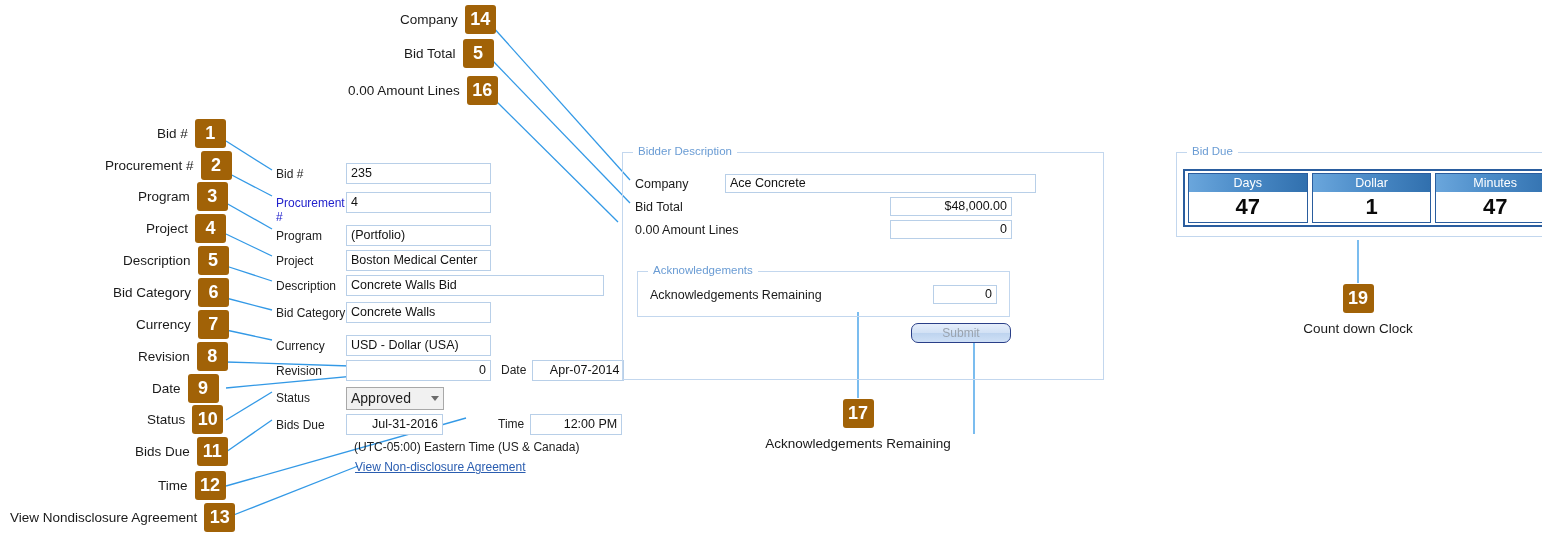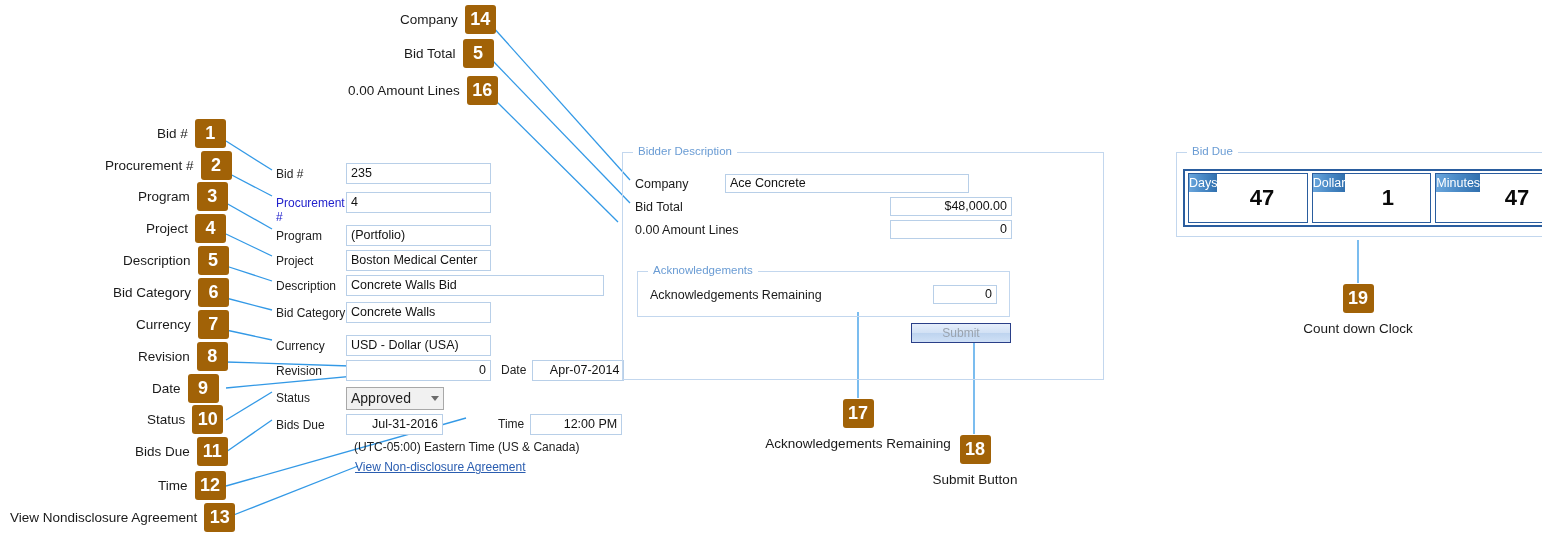--- a/index.html
+++ b/index.html
@@ -69,38 +69,38 @@
   .binput{
     box-sizing:border-box;height:19px;border:1px solid #b8cfe8;background:#ffffff;
     font-size:12.5px;color:#111;padding:0 4px;line-height:17px;
   }
   .binput.r{text-align:right;}
   #ack-panel{left:14px;top:118px;width:373px;height:46px;}
   #ack-panel .legend{color:#6a9cd4;}
   .submit-btn{
     position:absolute;left:288px;top:170px;width:100px;height:20px;
     box-sizing:border-box;
-    border:1px solid #2a3f88;border-radius:0;
+    border:1px solid #2a3f88;border-radius:7px;
     background:linear-gradient(to bottom,#e6eefb 0%,#d2e1f5 48%,#bed4ef 52%,#cfe0f6 100%);
     color:#9aa3ae;font-size:12px;
     display:flex;align-items:center;justify-content:center;
     cursor:default;
   }
 
   
   #clock-panel{left:1134px;top:152px;width:392px;height:85px;border:1px solid #c3d7ee;margin-left:42px;}
   .clock-frame{
     position:absolute;left:6px;top:16px;width:377px;height:58px;
     box-sizing:border-box;border:2px solid #2a5d9e;background:#ffffff;
     display:flex;align-items:center;padding:3px 3px;gap:4px;
   }
   .clock-cell{
     box-sizing:border-box;flex:1 1 0;height:50px;
     border:1px solid #2a5d9e;background:#ffffff;
-    display:flex;flex-direction:row;
+    display:flex;flex-direction:column;
   }
   .clock-head{
     height:18px;
     background:linear-gradient(to right,#6aa6dc 0%,#4c8cc8 45%,#3170ae 100%);
     color:#ffffff;font-size:12.5px;
     display:flex;align-items:center;justify-content:center;
   }
   .clock-val{
     flex:1;display:flex;align-items:center;justify-content:center;
     font-size:22px;font-weight:bold;color:#0a0a0a;
@@ -203,24 +203,20 @@
   </div>
   <div class="callout" style="left:10px;top:503px;">
     <span class="ctext">View Nondisclosure Agreement</span>
     <span class="badge">13</span>
   </div>
 
   <div class="callout below" style="left:768px;top:399px;width:180px;">
     <span class="badge">17</span>
     <span class="ctext">Acknowledgements Remaining</span>
   </div>
-  <div class="callout below" style="left:930px;top:435px;width:90px;">
-    <span class="badge">18</span>
-    <span class="ctext">Submit Button</span>
-  </div>
   <div class="callout below" style="left:1308px;top:284px;width:100px;">
     <span class="badge">19</span>
     <span class="ctext">Count down Clock</span>
   </div>
 
   <div class="form">
 
     <div class="frow" style="left:0;top:3px;">
       <span class="flabel">Bid #</span>
       <span class="finput" style="width:145px;">235</span>
@@ -280,21 +276,21 @@
 
     <span class="tz" style="left:78px;top:280px;">(UTC-05:00) Eastern Time (US &amp; Canada)</span>
     <span class="nda" style="left:79px;top:300px;">View Non-disclosure Agreement</span>
   </div>
 
   <div class="panel" id="bidder-panel">
     <span class="legend">Bidder Description</span>
 
     <div class="brow" style="left:12px;top:21px;">
       <span class="blabel" style="width:90px;">Company</span>
-      <span class="binput" style="width:244px;">Ace Concrete</span>
+      <span class="binput" style="width:311px;">Ace Concrete</span>
     </div>
 
     <div class="brow" style="left:12px;top:44px;">
       <span class="blabel" style="width:255px;">Bid Total</span>
       <span class="binput r" style="width:122px;">$48,000.00</span>
     </div>
 
     <div class="brow" style="left:12px;top:67px;">
       <span class="blabel" style="width:255px;">0.00 Amount Lines</span>
       <span class="binput r" style="width:122px;">0</span>

